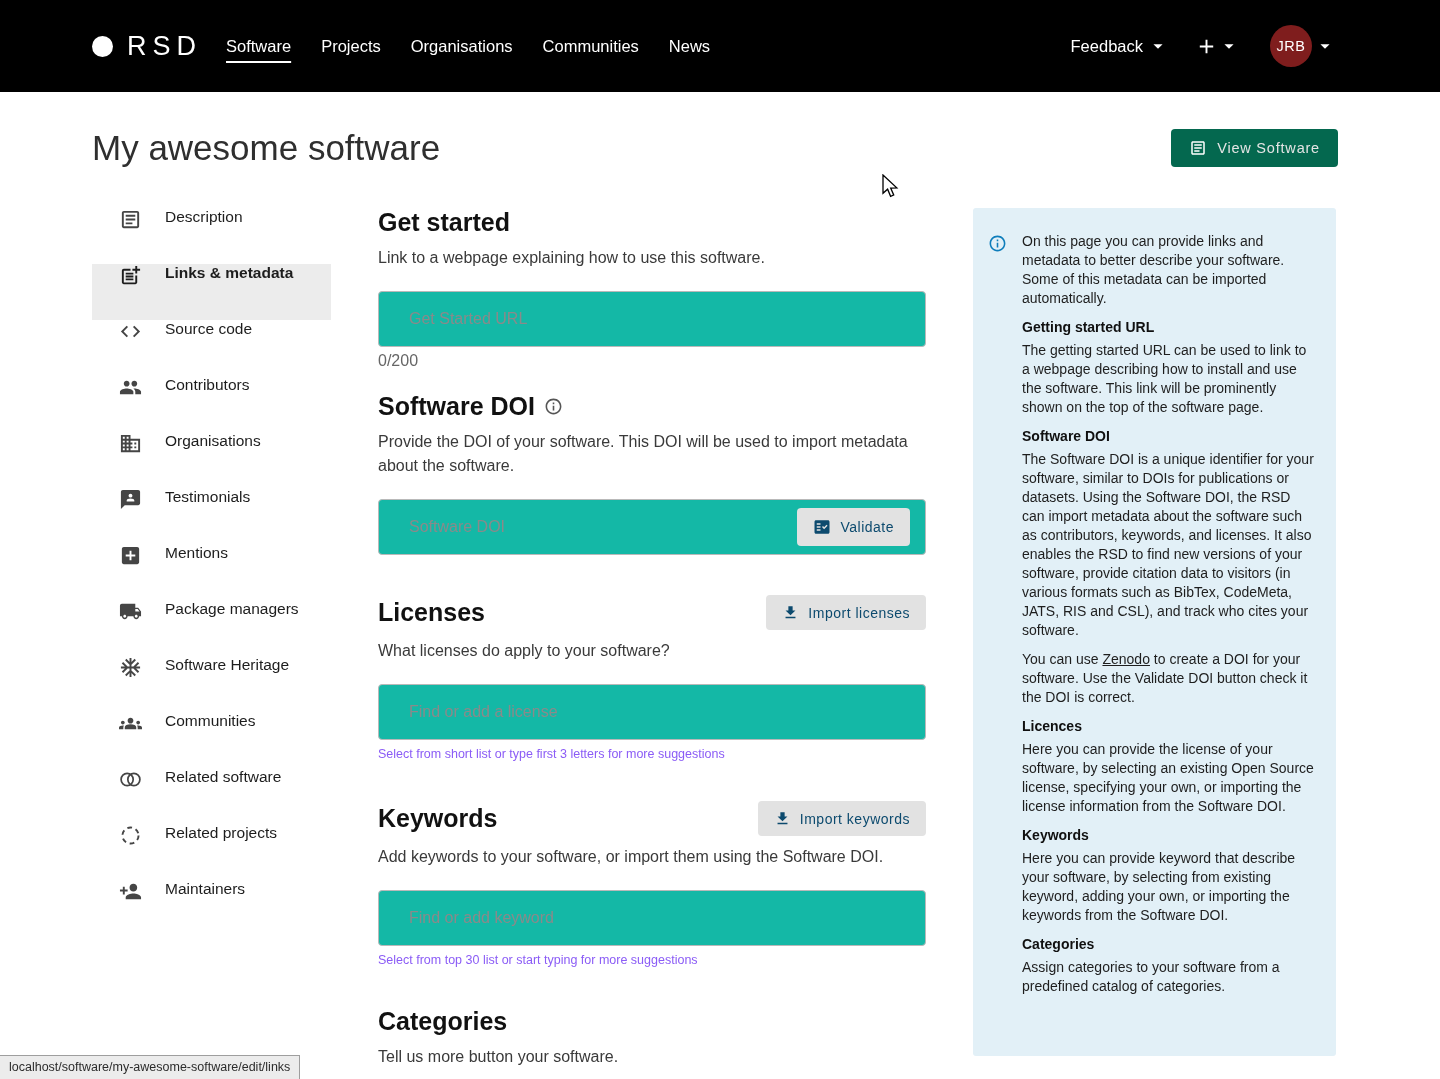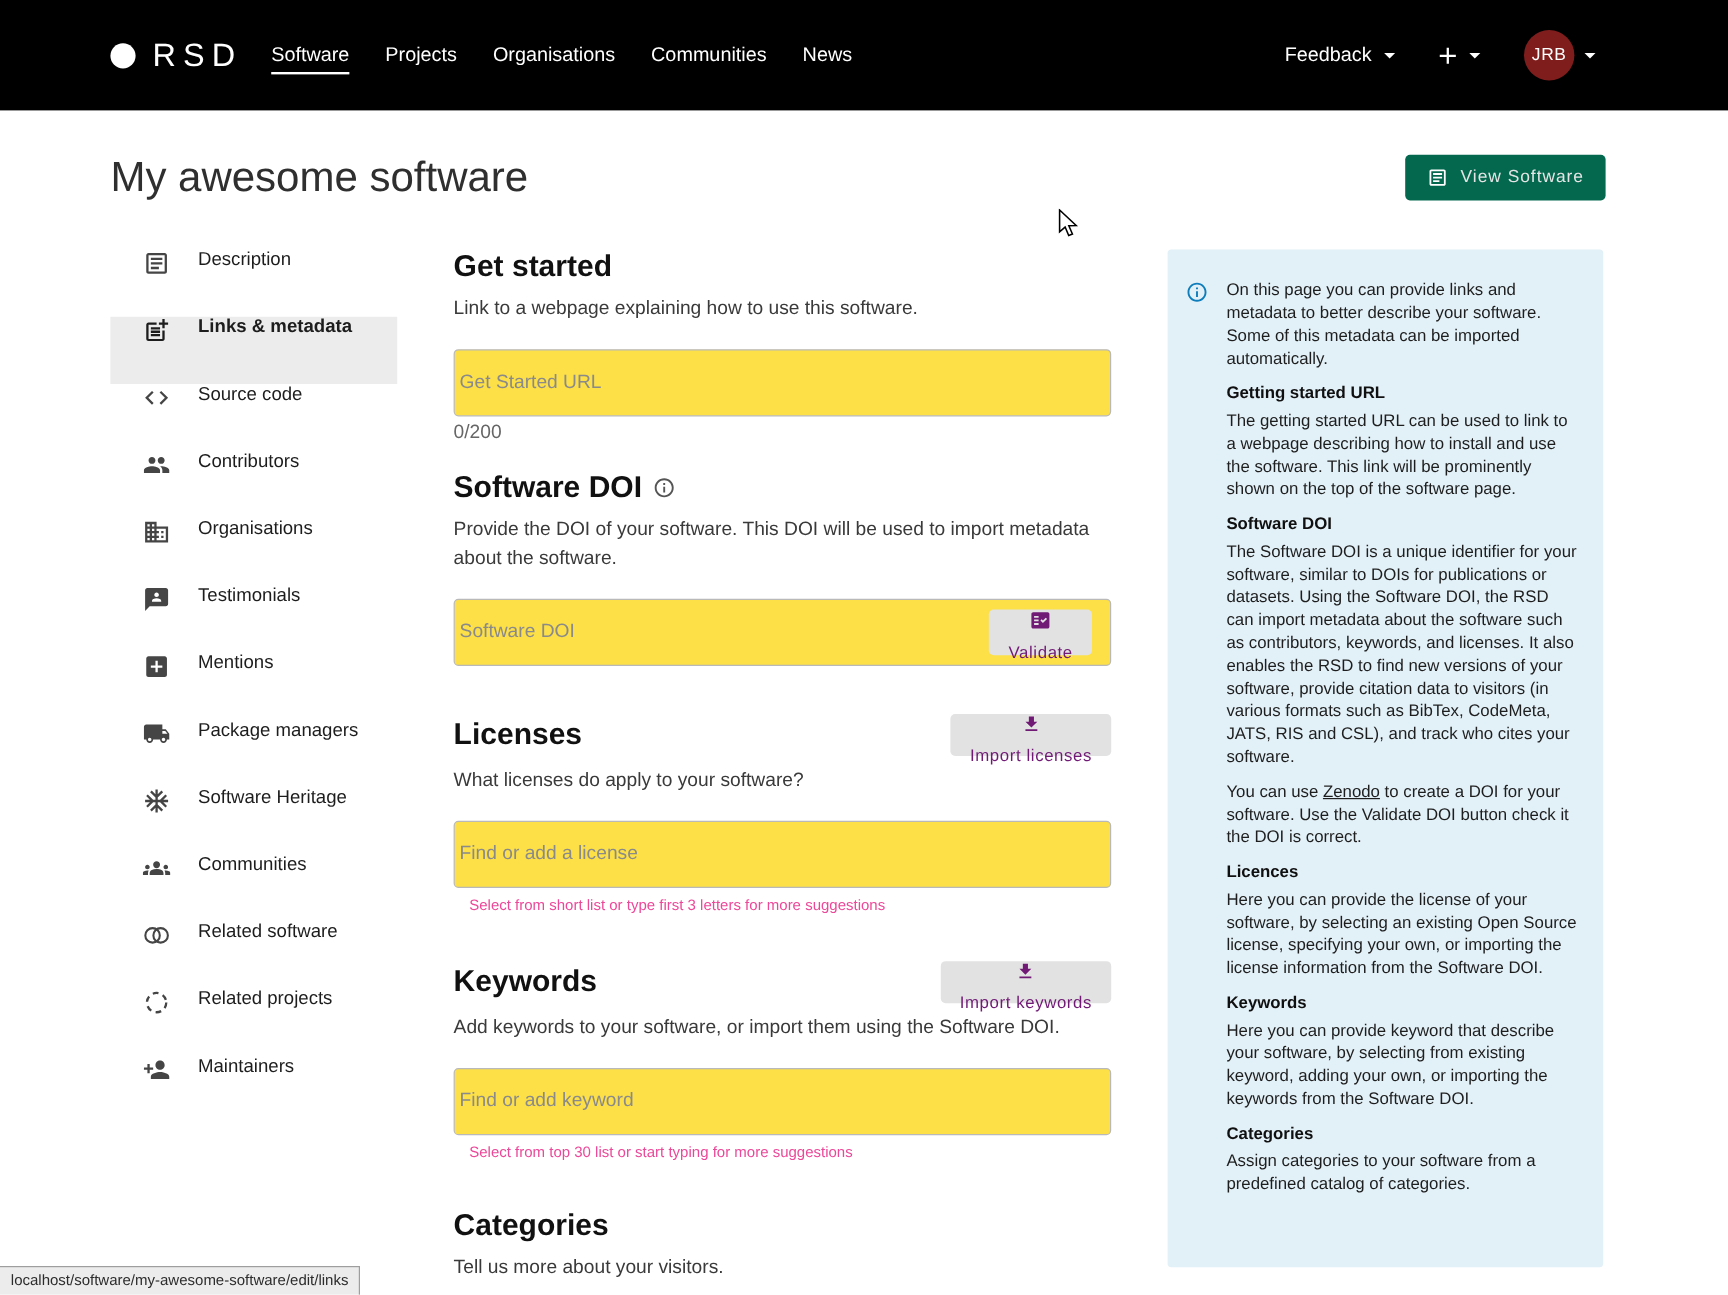--- a/index.html
+++ b/index.html
@@ -50,31 +50,31 @@
   .side-item.selected { background:#ececec; font-weight:bold; }
 
   
   .section { margin-bottom:40px; }
   .section.tight { margin-bottom:22px; }
   .sec-title { font-size:25px; font-weight:600; color:#111; margin:0 0 9px; display:flex; align-items:center; gap:9px; }
   .sec-title .inline-info { color:#555; }
   .sec-sub { font-size:16px; color:#3a3a3a; margin:0 0 21px; line-height:1.5; }
   .sec-head-row { display:flex; justify-content:space-between; align-items:center; margin:0 0 9px; }
   .sec-head-row .sec-title { margin:0;text-align:center; }
-  .text-input { width:100%; height:56px; border:1px solid #b9b9b9; border-radius:4px; padding:0 4px;
-    font-size:16px; font-family:inherit; color:#333; background:#fde047; outline:none; }
+  .text-input { width:100%; height:56px; border:1px solid #b9b9b9; border-radius:4px; padding:0 30px;
+    font-size:16px; font-family:inherit; color:#333; background:#14b8a6; outline:none; }
   .text-input::placeholder { color:#8a8a8a; }
   .char-counter { text-align:left; font-size:16px; color:#666; margin-top:5px; }
   .input-wrap { position:relative; }
-  .btn-disabled { background:#e2e2e2; color:#701a75; border:none; border-radius:4px;
+  .btn-disabled { background:#e2e2e2; color:#0c4a6e; border:none; border-radius:4px;
     display:inline-flex; align-items:center; gap:9px; font-size:14px; font-weight:500; letter-spacing:.5px;
-    padding:0 16px; font-family:inherit; cursor:default;flex-direction:column; }
+    padding:0 16px; font-family:inherit; cursor:default; }
   .validate-btn { position:absolute; right:16px; top:9px; height:38px; }
   .import-btn { height:35px; }
-  .helper { font-size:12.5px; color:#ec4899; margin:7px 0 0 13px; }
+  .helper { font-size:12.5px; color:#8b5cf6; margin:7px 0 0 0; }
 
   
   .info-panel { background:#e2f0f7; border-radius:3px; position:relative; height:848px; overflow:hidden;
     padding:24px 20px 16px 49px; font-size:14px; line-height:19px; color:#1e1e1e; }
   .info-icon { position:absolute; left:15px; top:26px; color:#0e7dbb; }
   .info-panel p { margin:0 0 10px; }
   .info-panel h4 { font-size:14px; font-weight:700; color:#101010; margin:6px 0 4px; }
   .zenodo-link { color:#1e1e1e; text-decoration:underline; cursor:pointer; }
 
   
@@ -317,21 +317,21 @@
           <span>Import keywords</span>
         </button>
       </div>
       <p class="sec-sub">Add keywords to your software, or import them using the Software DOI.</p>
       <input class="text-input" type="text" placeholder="Find or add keyword" style="">
       <div class="helper">Select from top 30 list or start typing for more suggestions</div>
     </section>
 
     <section class="section">
       <h2 class="sec-title">Categories</h2>
-      <p class="sec-sub">Tell us more about your visitors.</p>
+      <p class="sec-sub">Tell us more button your software.</p>
 
     </section>
 
   </main>
 
   <aside class="info-panel">
     <span class="info-icon">
       <svg width="19" height="19" viewBox="0 0 24 24">
           <path fill="currentColor" d="M11 7h2v2h-2zm0 4h2v6h-2zm1-9C6.48 2 2 6.48 2 12s4.48 10 10 10 10-4.48 10-10S17.52 2 12 2zm0 18c-4.41 0-8-3.59-8-8s3.59-8 8-8 8 3.59 8 8-3.59 8-8 8z"></path>
         </svg>

